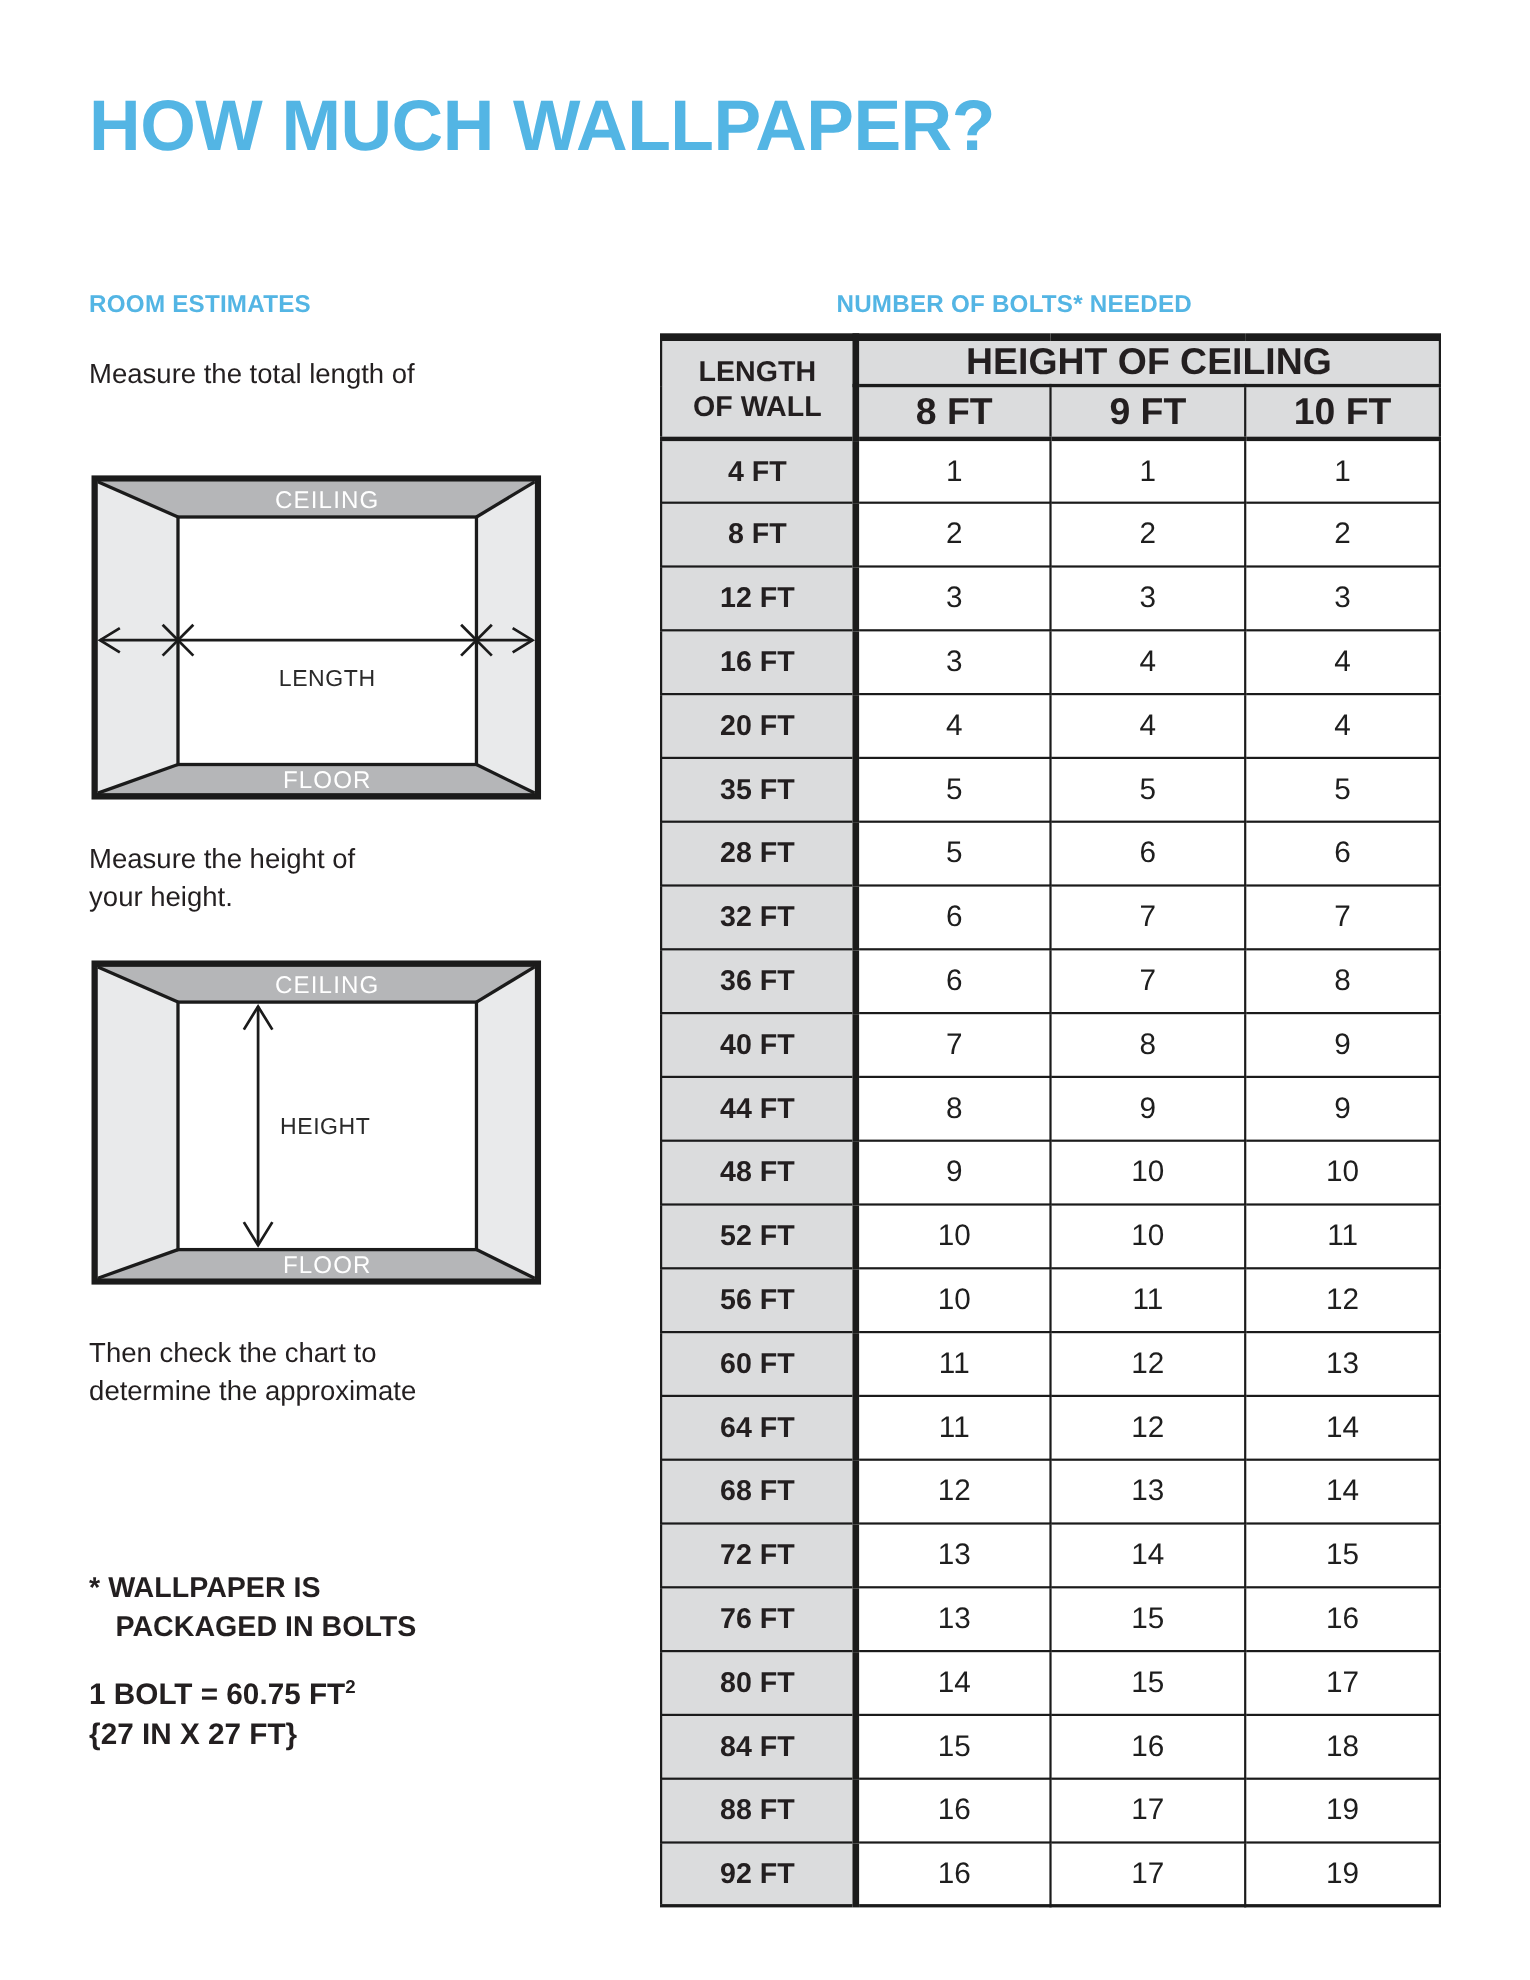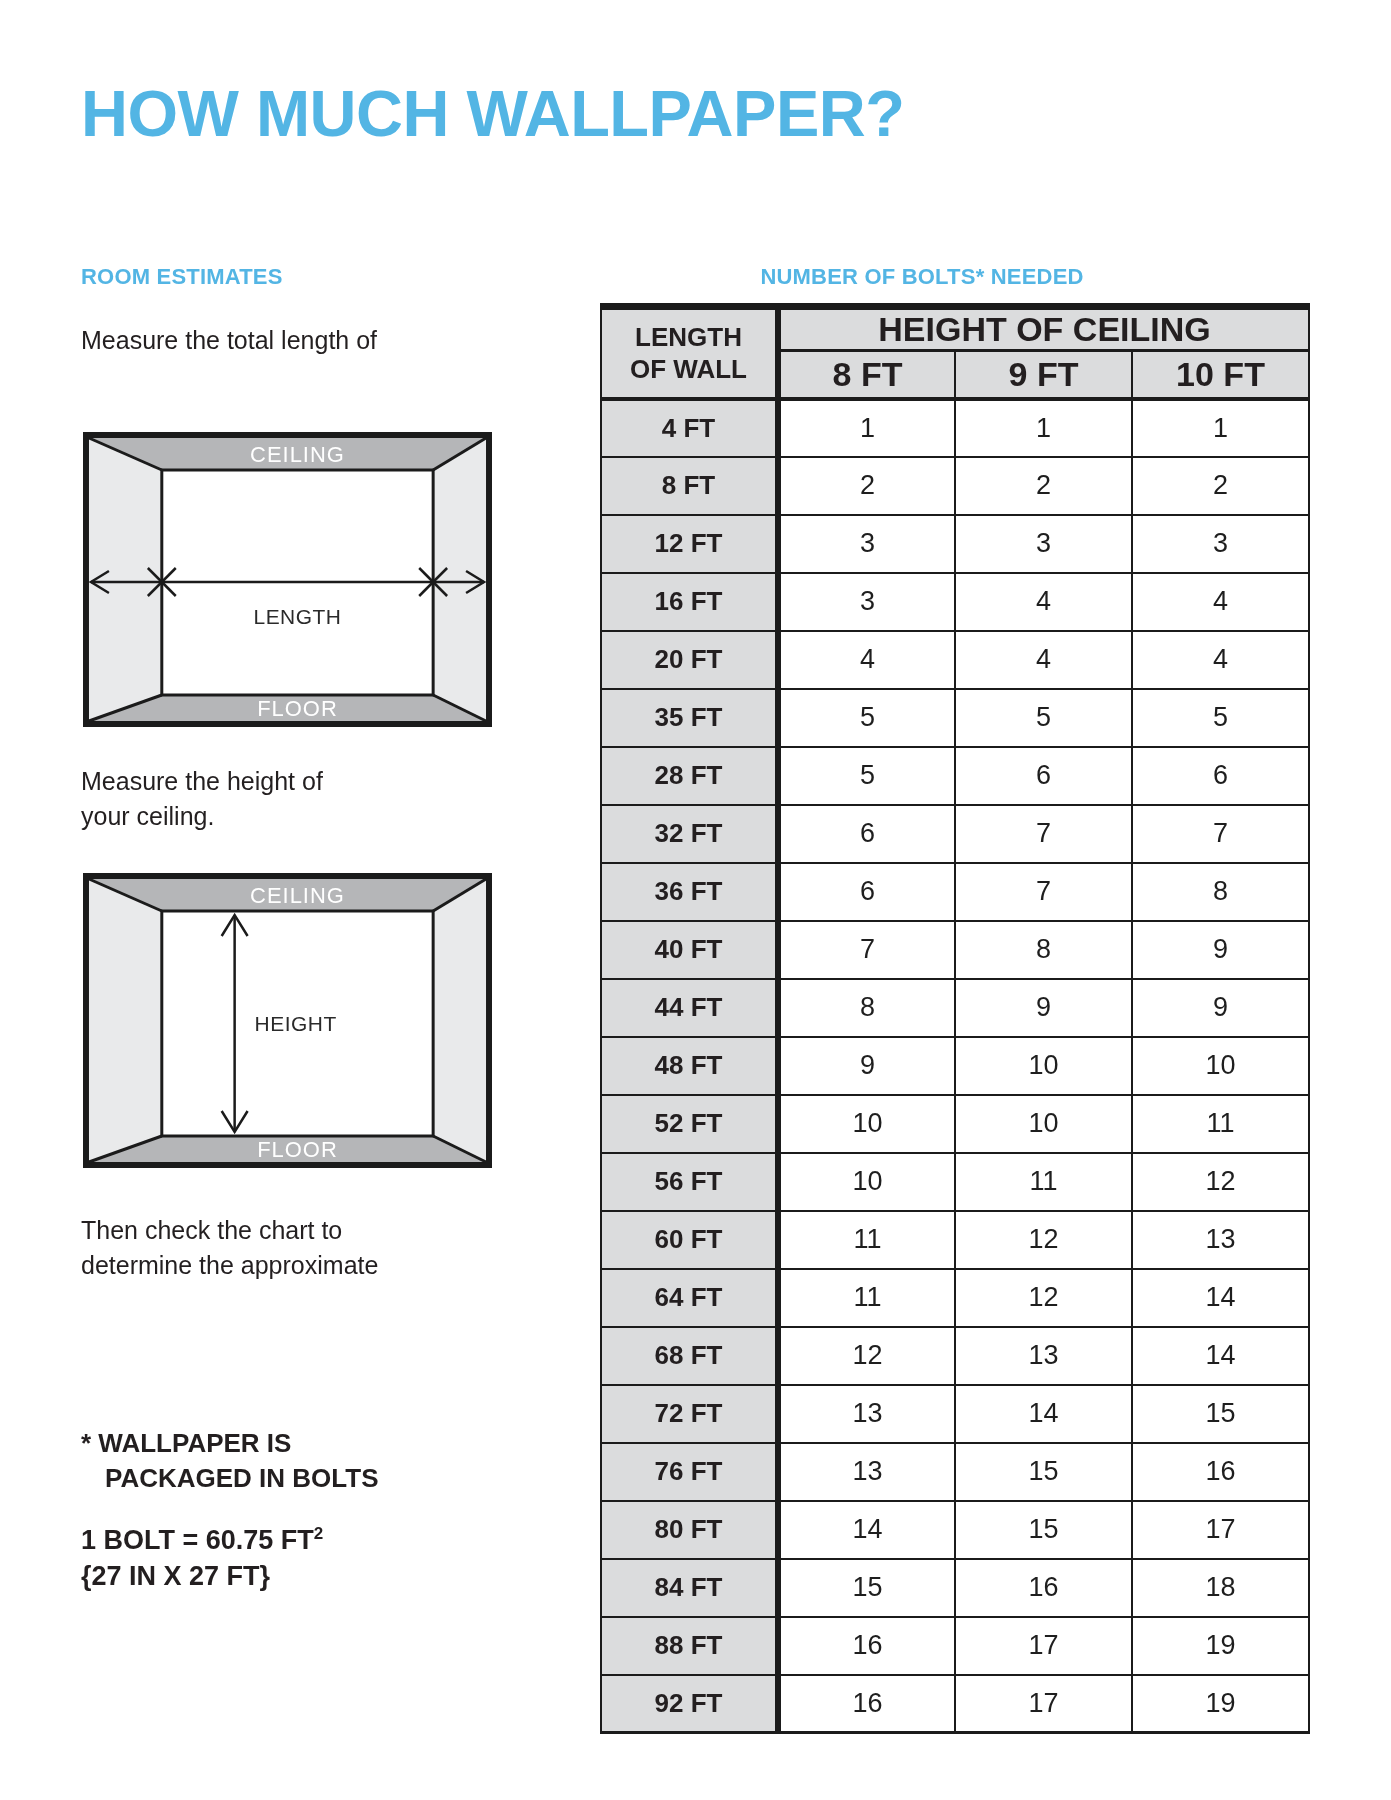--- a/index.html
+++ b/index.html
@@ -125,21 +125,21 @@
         <line x1="65" y1="164" x2="93" y2="136"></line>
         <line x1="337" y1="136" x2="365" y2="164"></line>
         <line x1="337" y1="164" x2="365" y2="136"></line>
       </g>
       <text class="svg-label" x="215" y="192" text-anchor="middle" font-size="21" letter-spacing="0.5" fill="#2a2a2a">LENGTH</text>
     </svg>
   </div>
 
   <div class="body-text para2">
     <div>Measure the height of</div>
-    <div>your ceiling.</div>
+    <div>your height.</div>
   </div>
 
   <div class="diagram diagram2">
     <svg viewBox="0 0 410 295" preserveAspectRatio="none">
       <rect x="3" y="3" width="404" height="289" fill="#ffffff" stroke="#1b1b1b" stroke-width="6"></rect>
       <polygon points="6,6 79,38 79,263 6,289" fill="#e9eaeb"></polygon>
       <polygon points="404,6 351,38 351,263 404,289" fill="#e9eaeb"></polygon>
       <polygon points="6,6 404,6 351,38 79,38" fill="#b5b6b8"></polygon>
       <polygon points="6,289 79,263 351,263 404,289" fill="#b5b6b8"></polygon>
       <rect x="79" y="38" width="272" height="225" fill="#ffffff" stroke="#1b1b1b" stroke-width="3"></rect>

